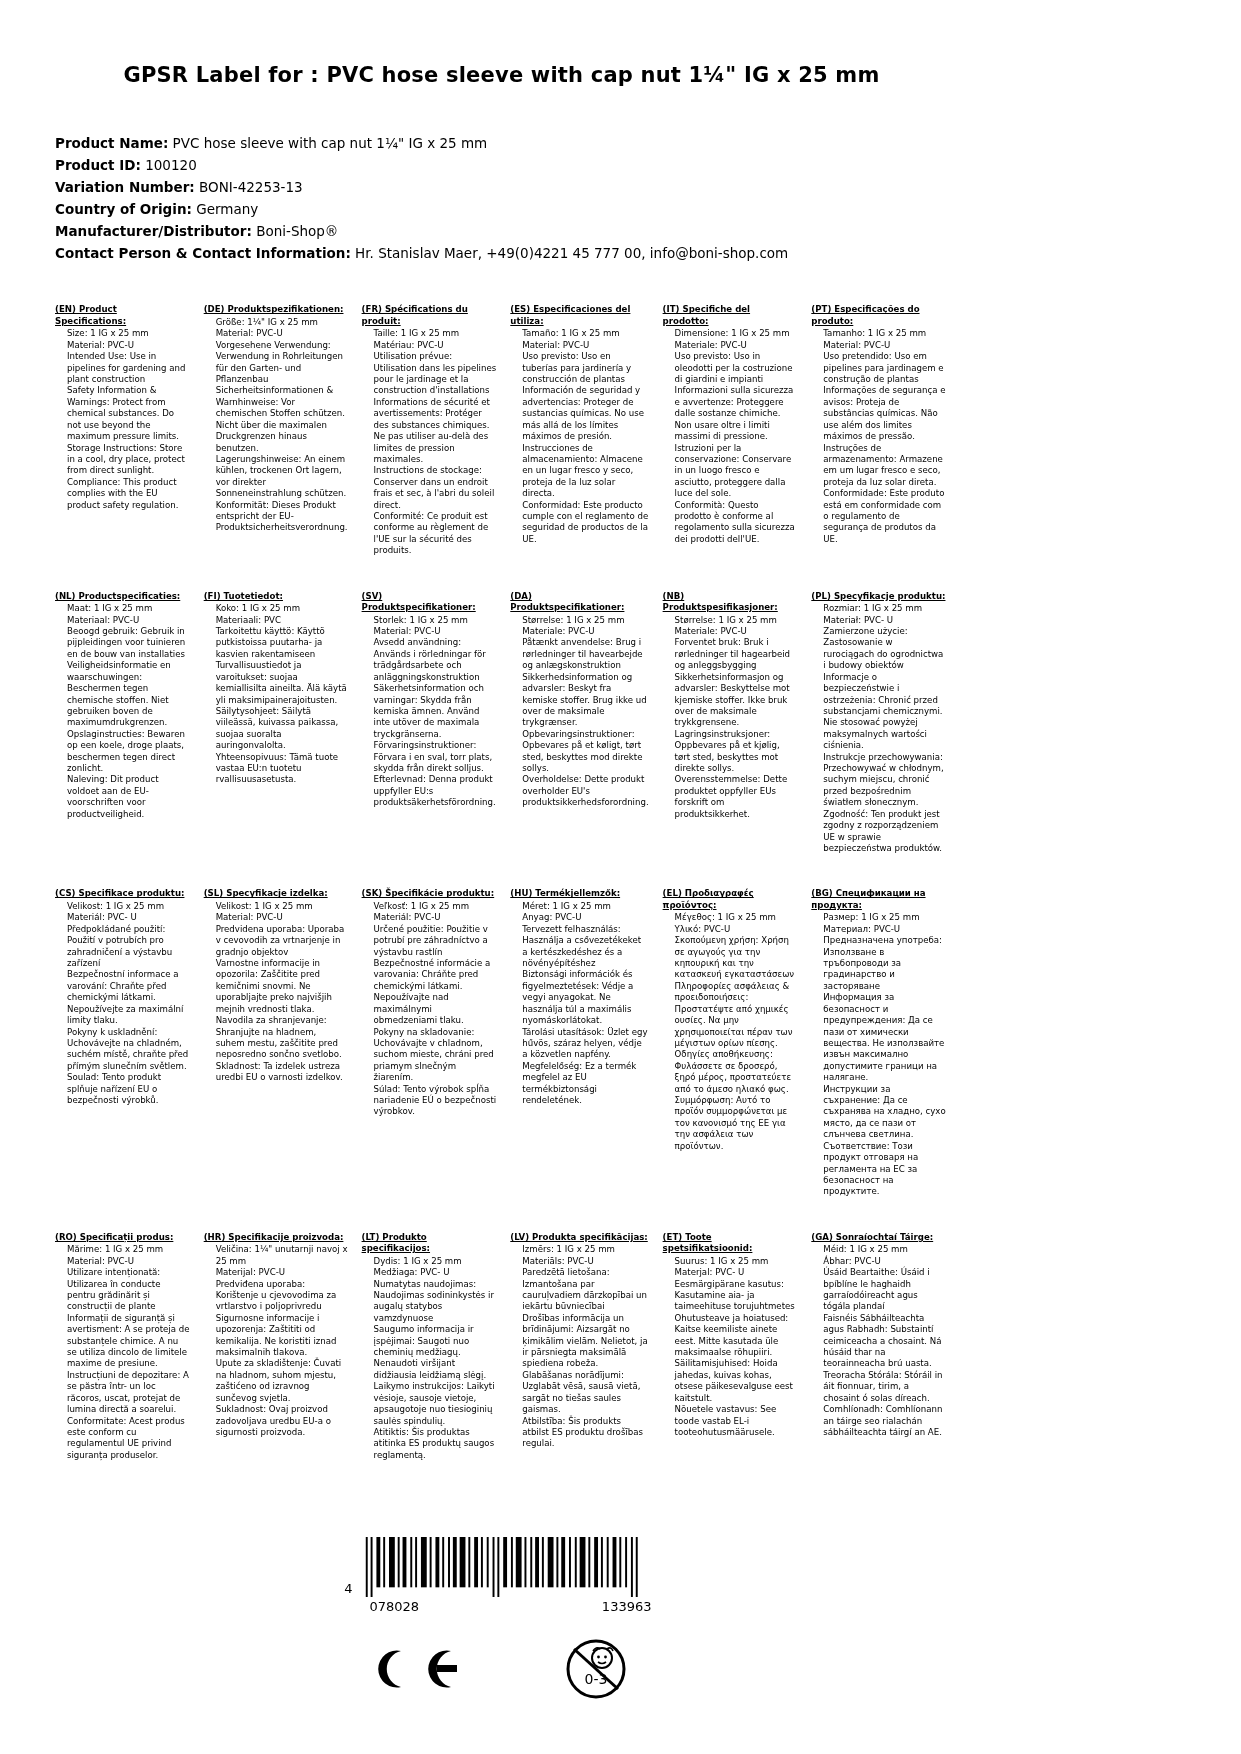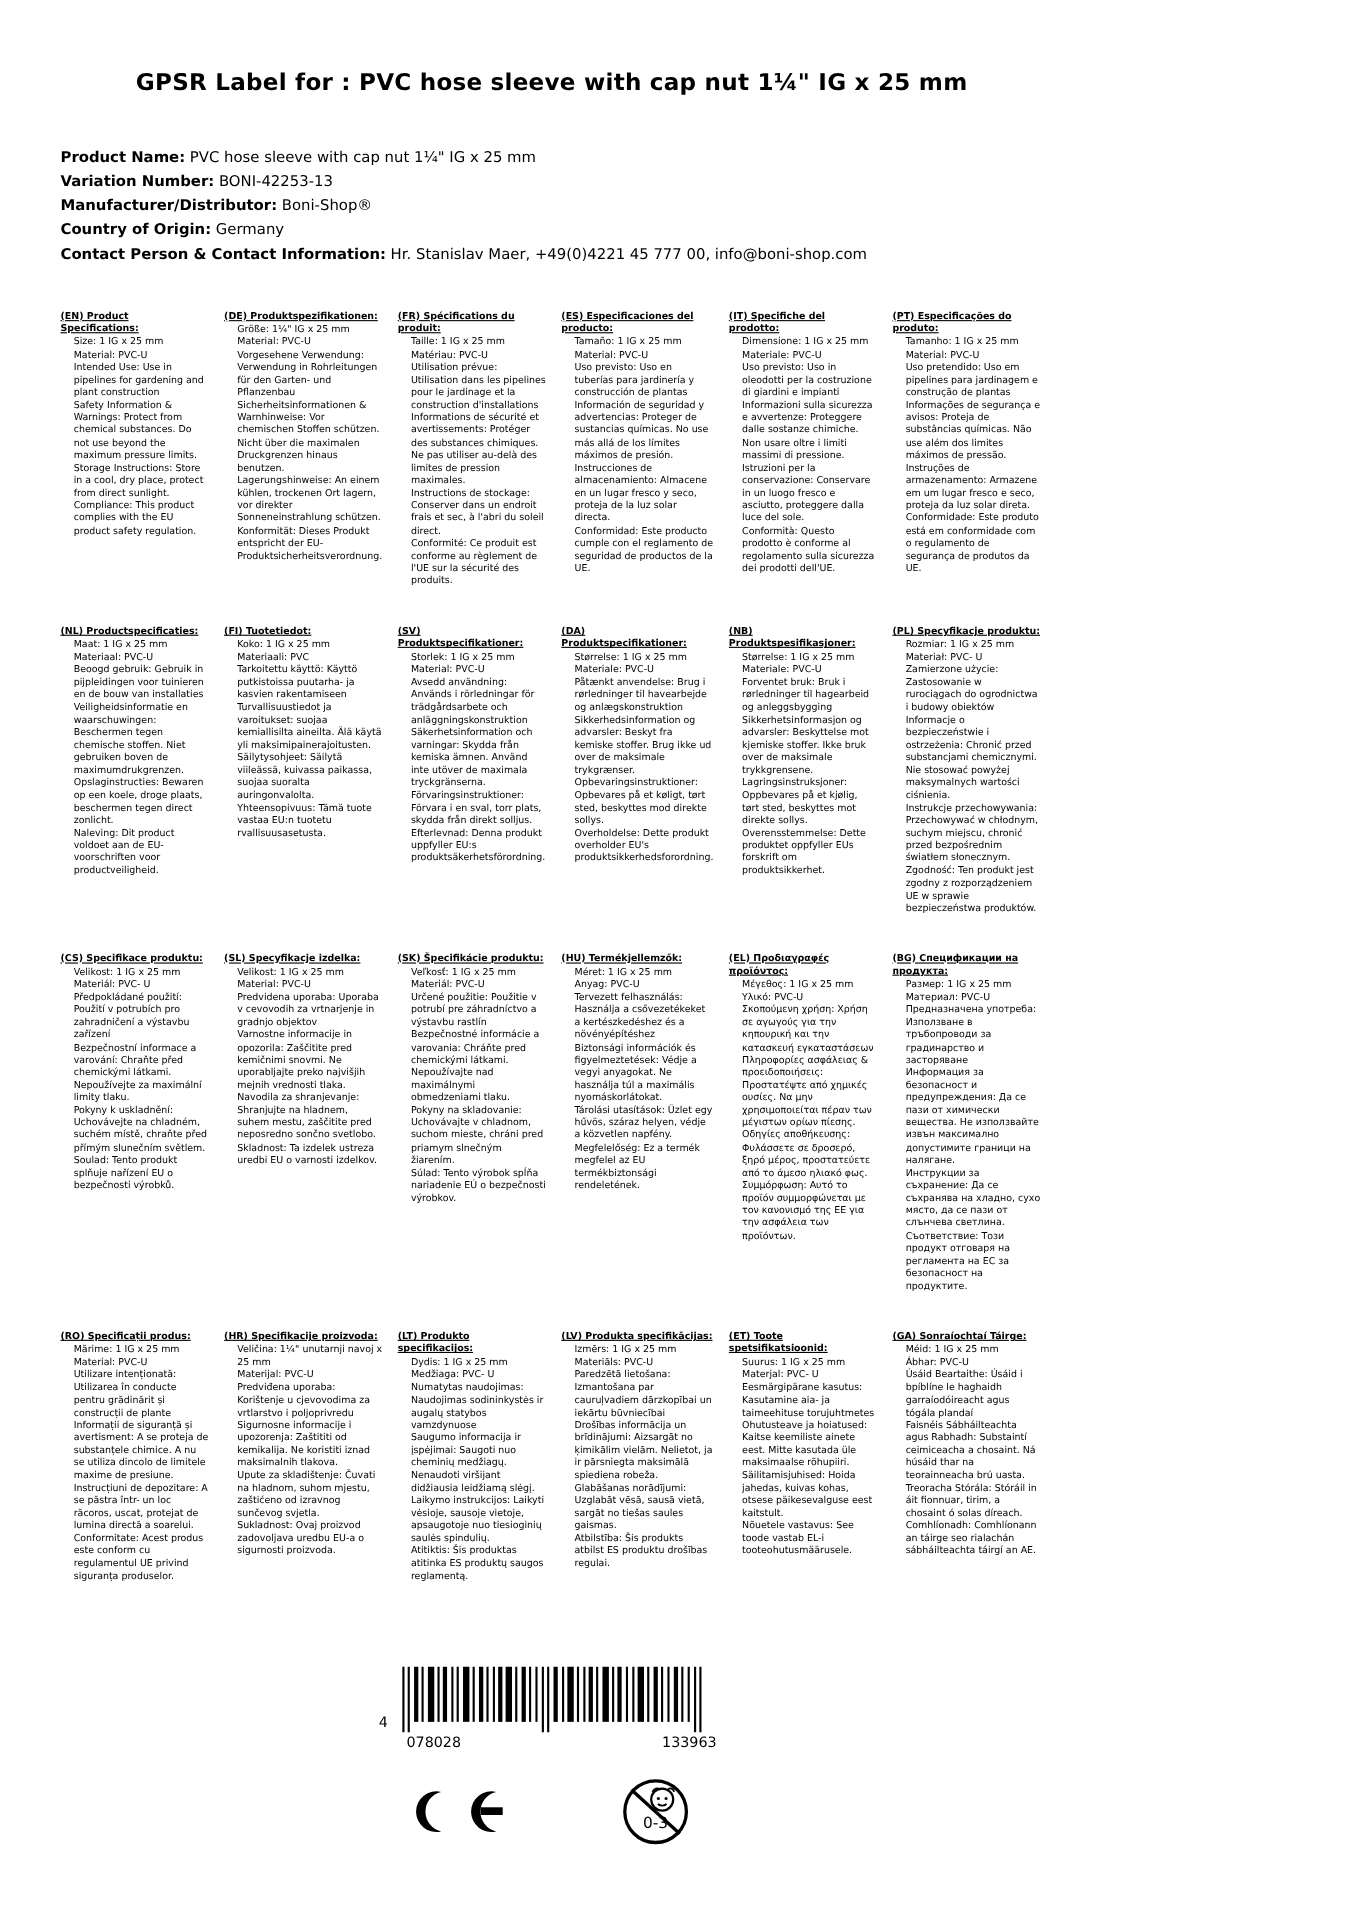--- a/index.html
+++ b/index.html
@@ -124,30 +124,34 @@
 <div class="page">
 
   <h1 class="doc-title">GPSR Label for : PVC hose sleeve with cap nut 1¼" IG x 25 mm</h1>
 
   <div class="meta">
     <p class="meta-row">
       <span class="meta-label">Product Name:</span>
       <span class="meta-value">PVC hose sleeve with cap nut 1¼" IG x 25 mm</span>
     </p>
     <p class="meta-row">
+      <span class="meta-label">Product ID:</span>
+      <span class="meta-value">100120</span>
+    </p>
+    <p class="meta-row">
       <span class="meta-label">Variation Number:</span>
       <span class="meta-value">BONI-42253-13</span>
     </p>
     <p class="meta-row">
+      <span class="meta-label">Country of Origin:</span>
+      <span class="meta-value">Germany</span>
+    </p>
+    <p class="meta-row">
       <span class="meta-label">Manufacturer/Distributor:</span>
       <span class="meta-value">Boni-Shop®</span>
-    </p>
-    <p class="meta-row">
-      <span class="meta-label">Country of Origin:</span>
-      <span class="meta-value">Germany</span>
     </p>
     <p class="meta-row">
       <span class="meta-label">Contact Person &amp; Contact Information:</span>
       <span class="meta-value">Hr. Stanislav Maer, +49(0)4221 45 777 00, info@boni-shop.com</span>
     </p>
   </div>
 
   <div class="spec-grid">
 
     <div class="spec-cell">
@@ -171,21 +175,21 @@
     <div class="spec-cell">
       <span class="spec-heading">(FR) Spécifications du produit:</span>
       <span class="spec-body">Taille: 1 IG x 25 mm
 Matériau: PVC-U
 Utilisation prévue: Utilisation dans les pipelines pour le jardinage et la construction d'installations
 Informations de sécurité et avertissements: Protéger des substances chimiques. Ne pas utiliser au-delà des limites de pression maximales.
 Instructions de stockage: Conserver dans un endroit frais et sec, à l'abri du soleil direct.
 Conformité: Ce produit est conforme au règlement de l'UE sur la sécurité des produits.</span>
     </div>
     <div class="spec-cell">
-      <span class="spec-heading">(ES) Especificaciones del producto:</span>
+      <span class="spec-heading">(ES) Especificaciones del utiliza:</span>
       <span class="spec-body">Tamaño: 1 IG x 25 mm
 Material: PVC-U
 Uso previsto: Uso en tuberías para jardinería y construcción de plantas
 Información de seguridad y advertencias: Proteger de sustancias químicas. No use más allá de los límites máximos de presión.
 Instrucciones de almacenamiento: Almacene en un lugar fresco y seco, proteja de la luz solar directa.
 Conformidad: Este producto cumple con el reglamento de seguridad de productos de la UE.</span>
     </div>
     <div class="spec-cell">
       <span class="spec-heading">(IT) Specifiche del prodotto:</span>
       <span class="spec-body">Dimensione: 1 IG x 25 mm

